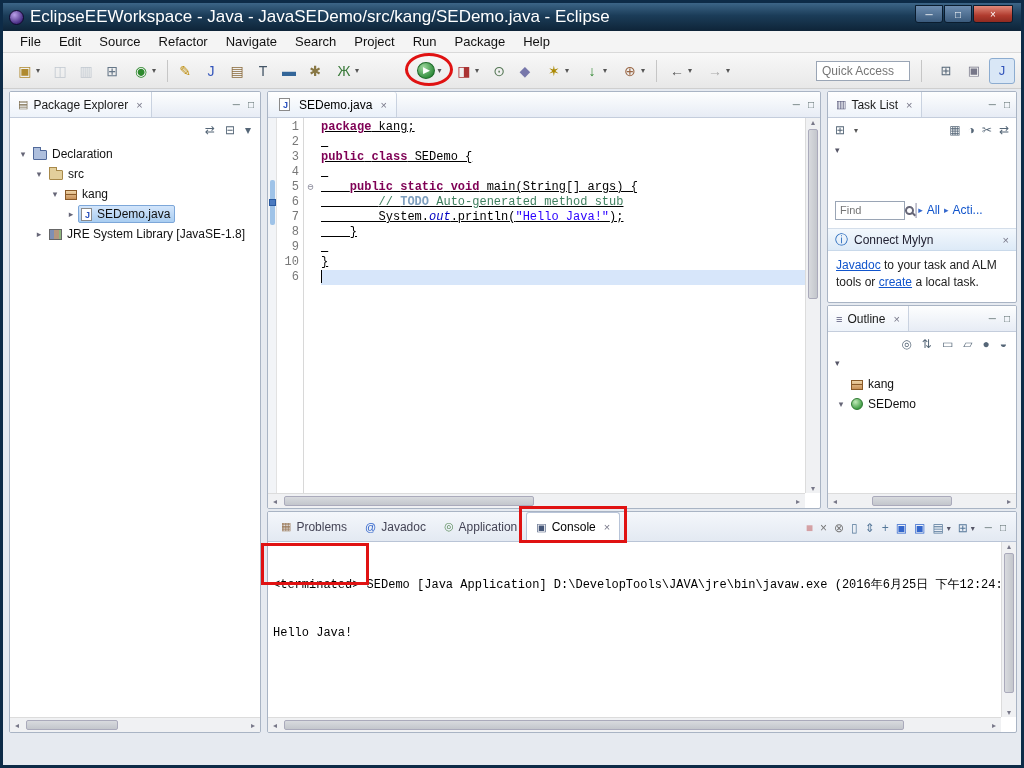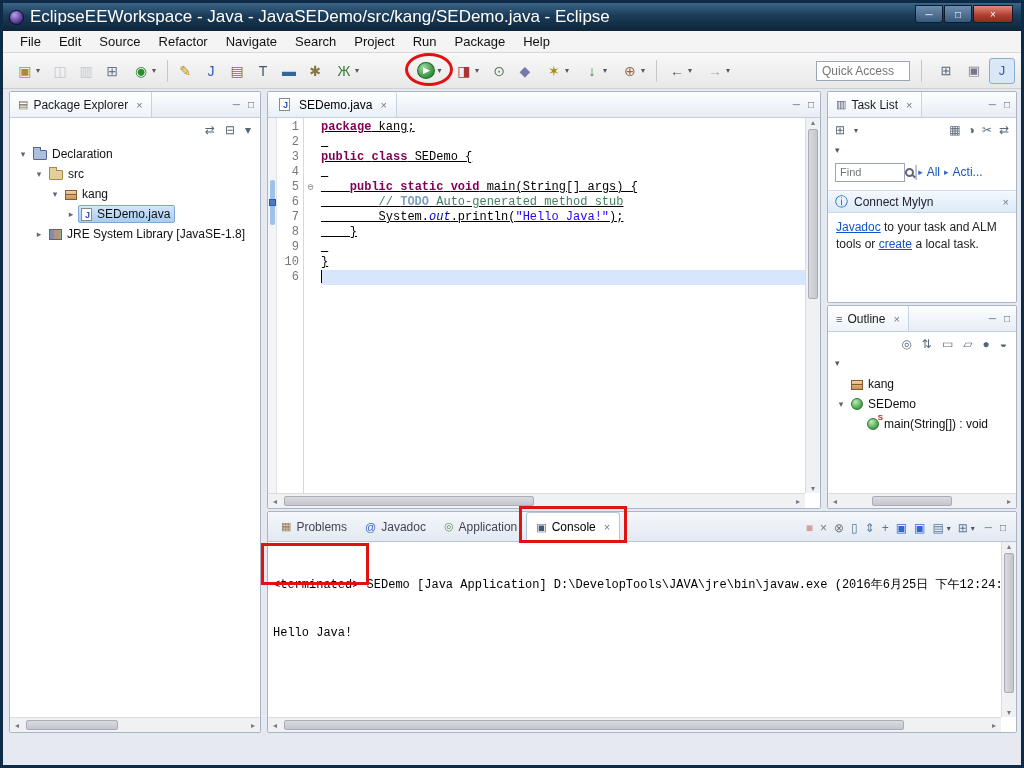--- a/index.html
+++ b/index.html
@@ -126,21 +126,21 @@
              border-top:1px solid #dcdcdc; display:flex; align-items:center; font-size:8px; color:#778; }
   .hscroll.full { right:0; }
   .htrack { flex:1; height:100%; position:relative; }
   .hthumb { position:absolute; top:2px; bottom:2px; background:linear-gradient(#d8dade,#c3c6cc); border:1px solid #aab; border-radius:2px; }
   .sarr { width:14px; text-align:center; }
 
   
   .tl-row1 { height:24px; display:flex; align-items:center; gap:7px; padding:0 7px; }
   .tl-row1 .spacer { flex:1; }
   .tl-row2 { height:16px; display:flex; align-items:center; padding:0 7px; font-size:9px; color:#556; }
-  .tl-findrow { height:28px; display:flex; align-items:center; gap:0; padding:0 7px; }
+  .tl-findrow { height:28px; display:flex; align-items:center; gap:0; padding:0 7px;margin-top:38px; }
   .find-input { width:70px; height:19px; border:1px solid #9aa5b5; font-size:11px; padding:1px 4px; color:#555;
                 font-family:"Liberation Sans",sans-serif; }
   .mag-icon { width:9px; height:9px; border:2px solid #667; border-radius:50%; position:relative; flex:none; }
   .mag-icon::after { content:""; position:absolute; width:5px; height:2px; background:#667;
                      transform:rotate(45deg); right:-4px; bottom:-2px; }
   .tl-vsep { color:#aab; }
   .tl-link-arrow { color:#36c; font-size:9px; }
   .tl-link { color:#1155cc; font-size:12px; text-decoration:none; }
   .mylyn { margin-top:4px; border-top:1px solid #d4deea; }
   .mylyn-head { height:22px; display:flex; align-items:center; gap:6px; padding:0 7px;
@@ -520,27 +520,20 @@
             <span class="tree-label">kang</span>
           </span>
         </div>
         <div class="tree-row" style="padding-left: 6px;">
           <span class="tree-arrow">▾</span>
           <span class="tree-sel">
             <span class="ticon class-icon"></span>
             <span class="tree-label">SEDemo</span>
           </span>
         </div>
-        <div class="tree-row" style="padding-left: 22px;">
-          <span class="tree-arrow"></span>
-          <span class="tree-sel">
-            <span class="ticon static-method-icon"></span>
-            <span class="tree-label">main(String[]) : void</span>
-          </span>
-        </div>
       </div>
     <div class="hscroll full" style="top:auto">
       <span class="js-icon sarr">◂</span>
       <div class="htrack">
           <div class="hthumb" style="left:30px;width:80px"></div>
         </div>
       <span class="js-icon sarr">▸</span>
     </div>
   </div>
 

